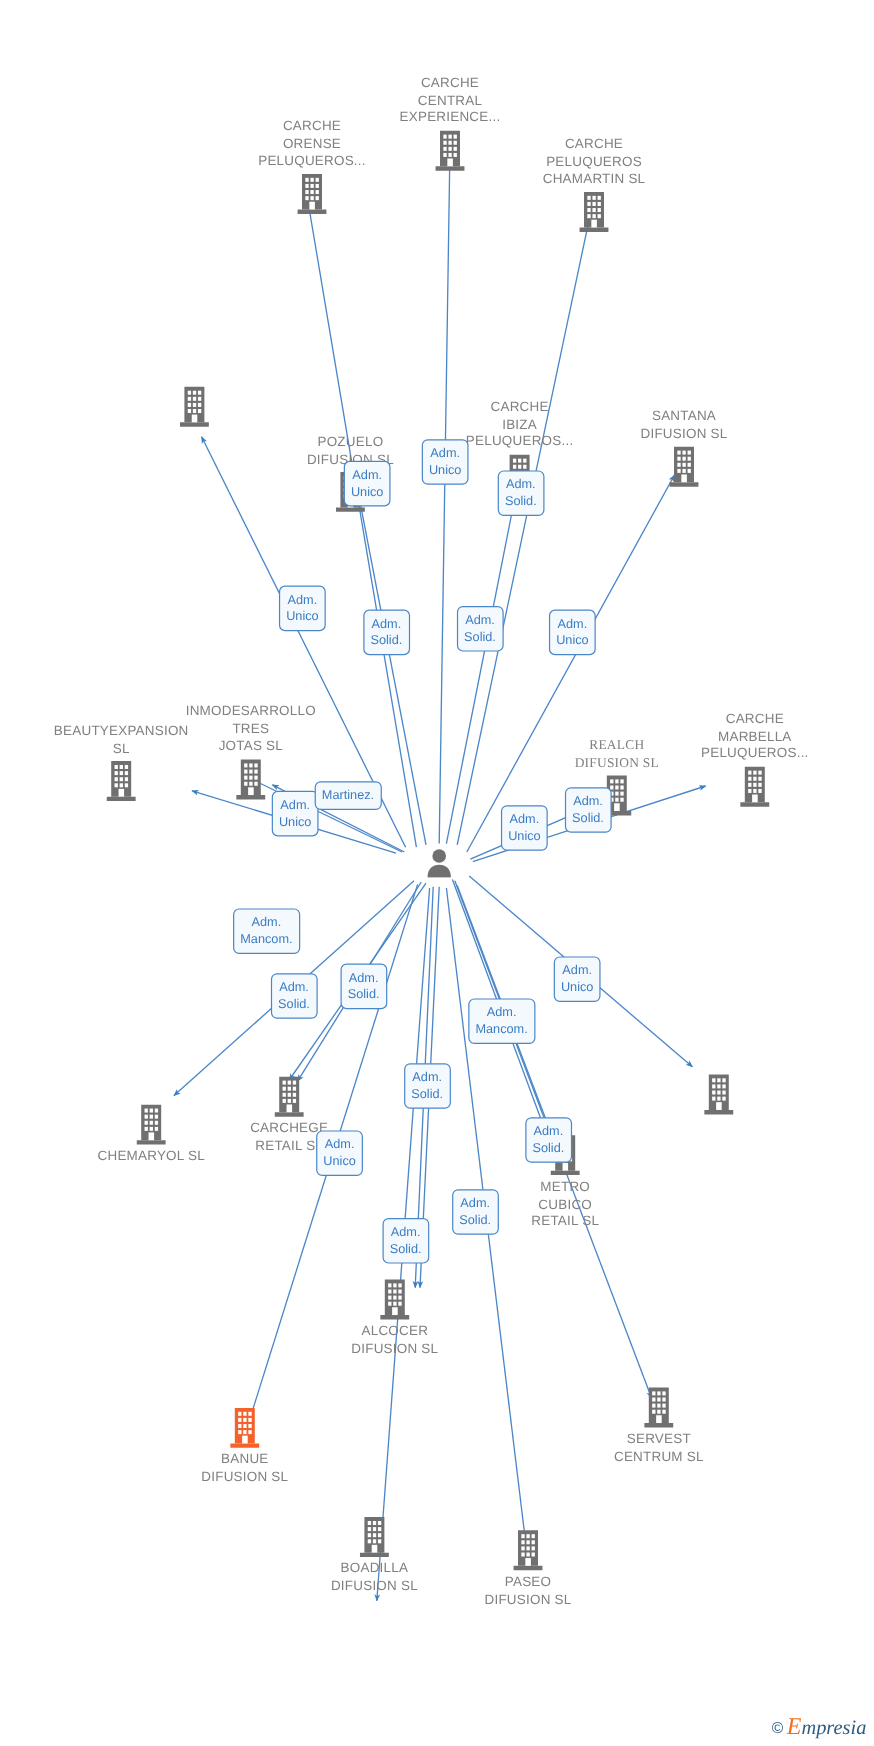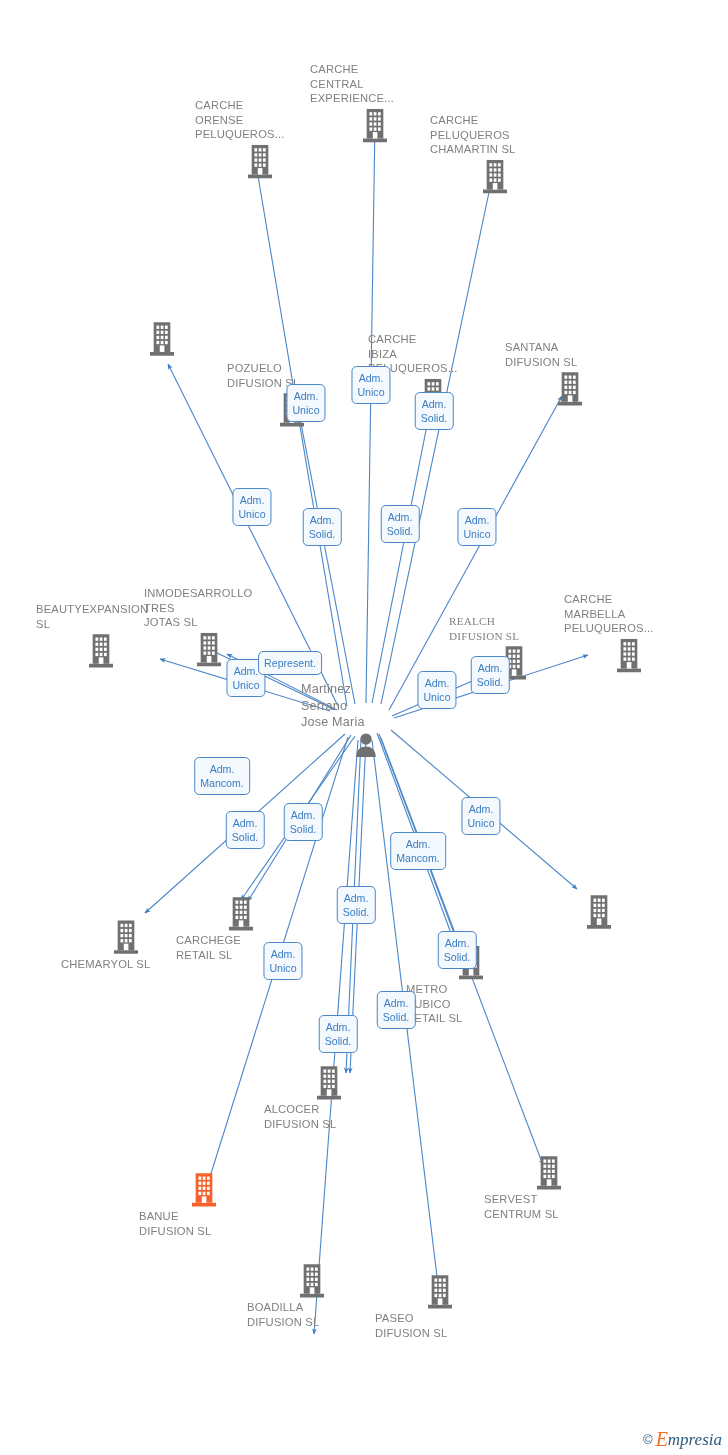--- a/index.html
+++ b/index.html
@@ -7,21 +7,21 @@
   #canvas{
     position:relative;
     width:728px;height:1455px;
     background:#ffffff;
     overflow:hidden;
   }
   #edges{position:absolute;left:0;top:0;width:728px;height:1455px;}
   .node{
     position:absolute;
     transform:translate(-50%,-50%);
-    text-align:left;
+    text-align:center;
     width:130px;
     pointer-events:auto;
   }
   .node .ico{display:block;margin:0 auto;}
   .node .lbl{
     display:block;
     font-size:11.2px;
     line-height:14.6px;
     color:#808080;
     letter-spacing:0.2px;
@@ -552,23 +552,20 @@
             <rect x="10" y="22" width="3" height="3.6" fill="#ffffff"></rect>
             <rect x="14.6" y="22" width="3" height="3.6" fill="#ffffff"></rect>
             <rect x="19.2" y="22" width="3" height="3.6" fill="#ffffff"></rect>
             <rect x="13.6" y="27" width="5" height="7" fill="#ffffff"></rect>
           </g>
         </svg>
         <span class="lbl">BOADILLA
 DIFUSION  SL</span>
       </div>
       <div class="node person above" style="left: 366px; top: 719px;">
-        <span class="lbl">Martinez
-Serrano
-Jose Maria</span>
         <svg width="26" height="25" viewBox="0 0 32 30" class="ico">
           <g fill="#707070">
             <circle cx="16" cy="8" r="7"></circle>
             <path d="M4 30 c0 -9 5.4 -13 12 -13 c6.6 0 12 4 12 13 z"></path>
           </g>
         </svg>
       </div>
     </div>
   <div id="edgelabels-layer">
       <div class="elabel" style="left: 322px; top: 527px;">Adm.
@@ -580,21 +577,21 @@
       <div class="elabel" style="left: 252px; top: 507px;">Adm.
 Unico</div>
       <div class="elabel" style="left: 306px; top: 403px;">Adm.
 Unico</div>
       <div class="elabel" style="left: 434px; top: 411px;">Adm.
 Solid.</div>
       <div class="elabel" style="left: 477px; top: 527px;">Adm.
 Unico</div>
       <div class="elabel" style="left: 246px; top: 678px;">Adm.
 Unico</div>
-      <div class="elabel" style="left: 290px; top: 663px;">Represent.</div>
+      <div class="elabel" style="left: 290px; top: 663px;">Martinez.</div>
       <div class="elabel" style="left: 490px; top: 675px;">Adm.
 Solid.</div>
       <div class="elabel" style="left: 437px; top: 690px;">Adm.
 Unico</div>
       <div class="elabel" style="left: 222px; top: 776px;">Adm.
 Mancom.</div>
       <div class="elabel" style="left: 245px; top: 830px;">Adm.
 Solid.</div>
       <div class="elabel" style="left: 303px; top: 822px;">Adm.
 Solid.</div>

